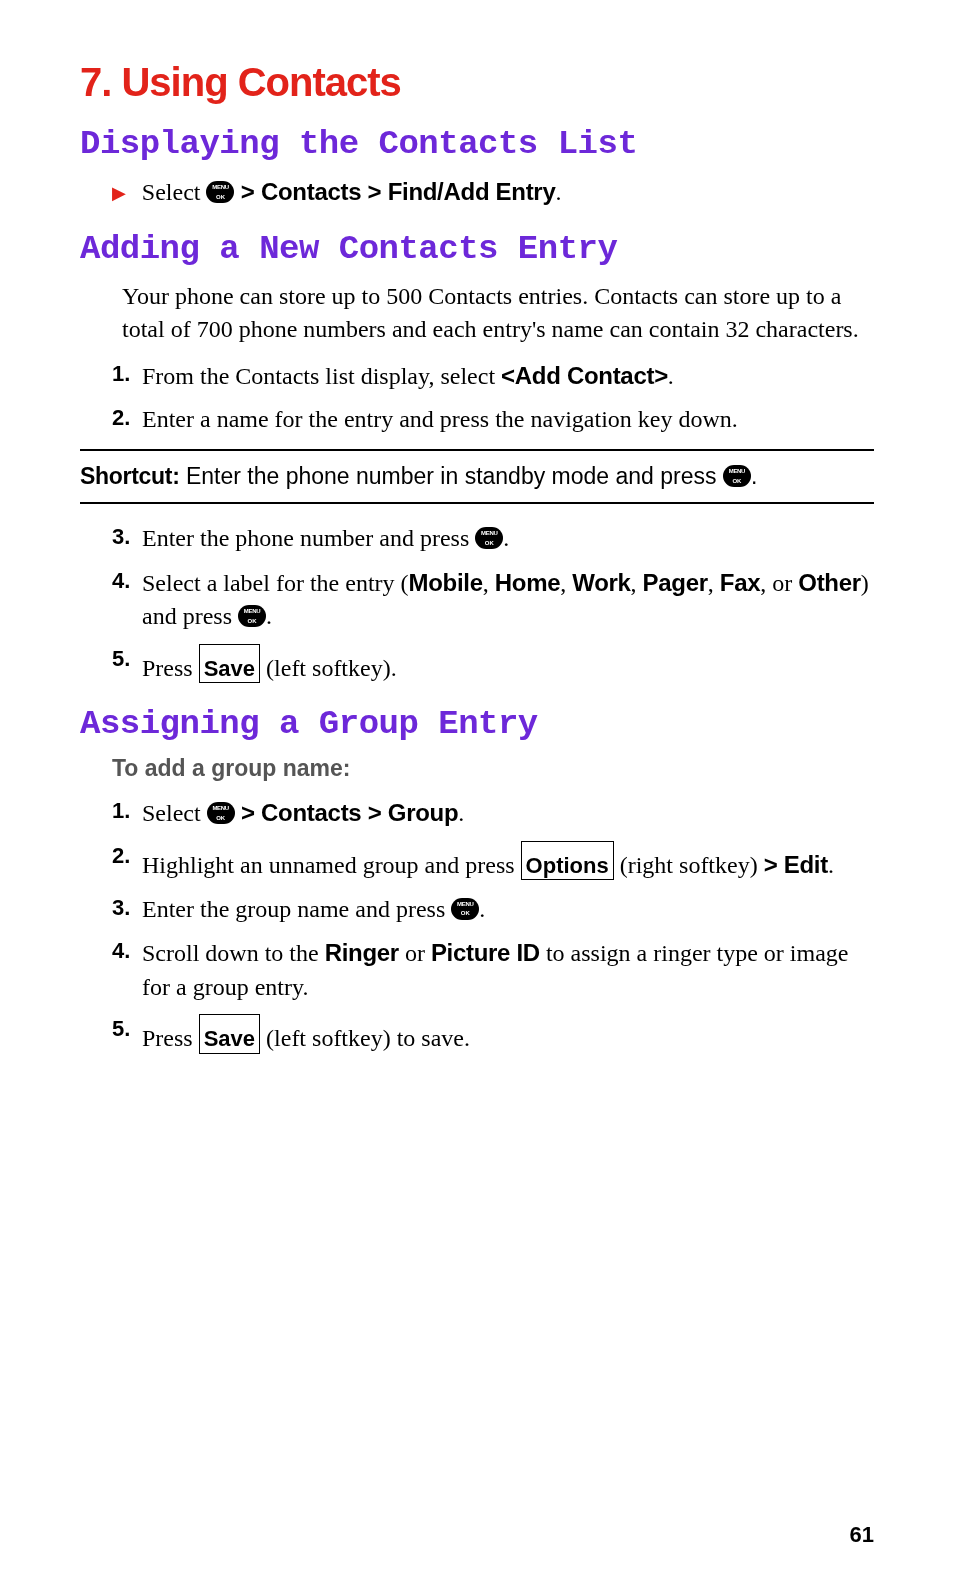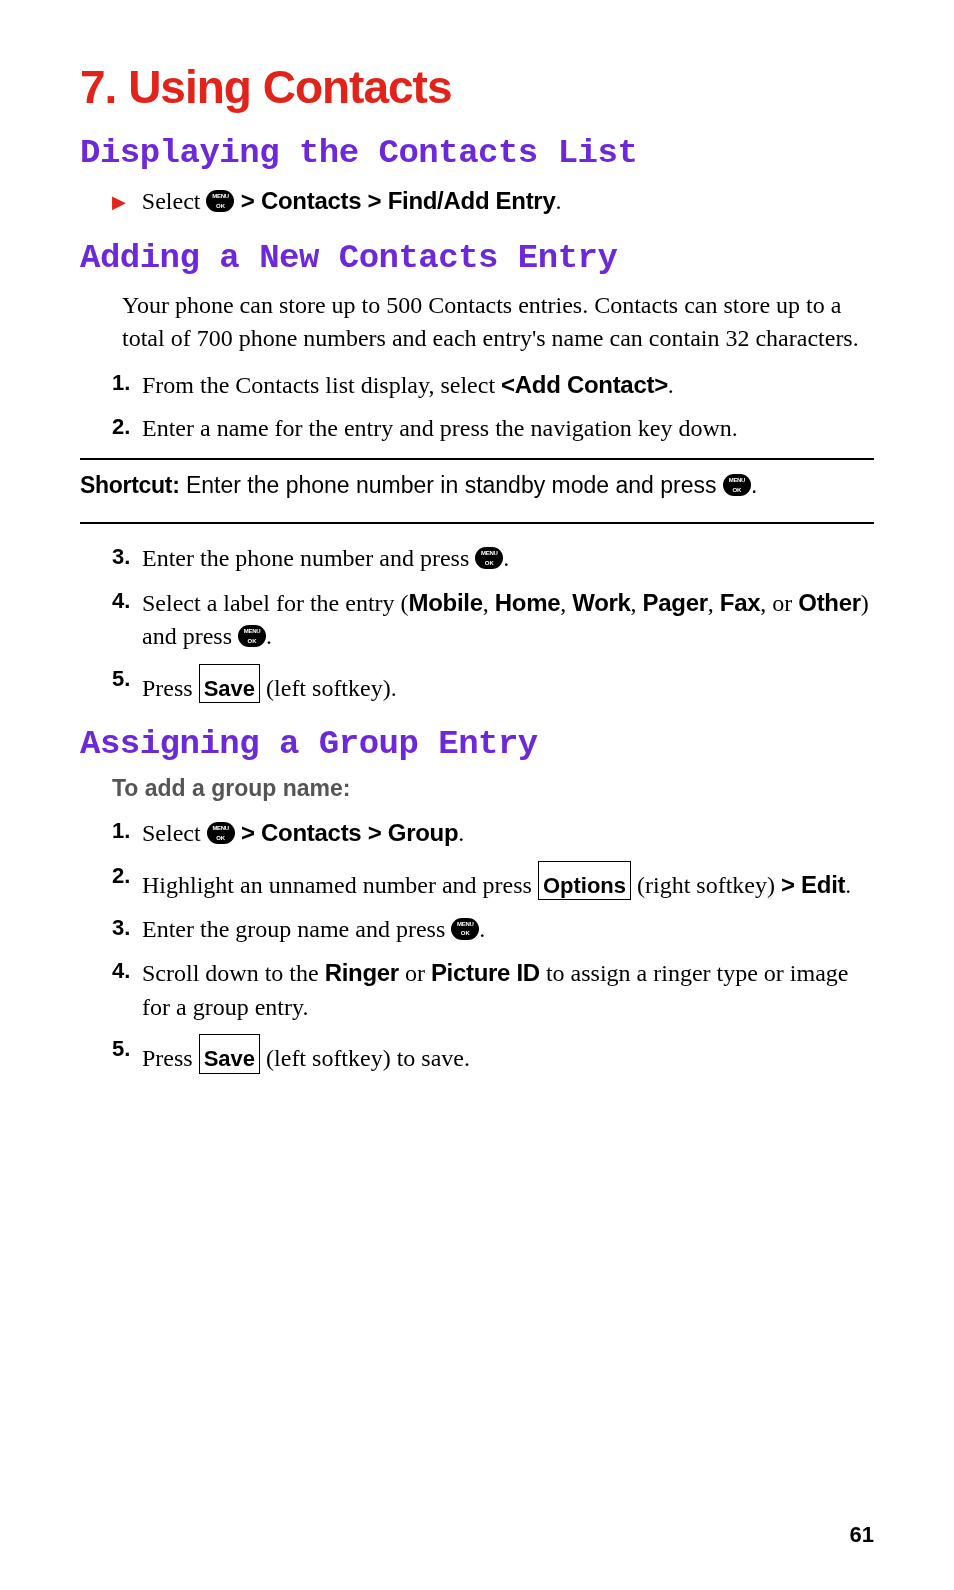--- a/index.html
+++ b/index.html
@@ -9,21 +9,21 @@
     background: #ffffff;
     font-family: Georgia, 'Times New Roman', serif;
     color: #000000;
     position: relative;
     padding: 60px 80px 40px 80px;
   }
   .chapter-title {
     font-family: 'Arial Narrow', Arial, sans-serif;
     font-weight: bold;
     font-stretch: condensed;
-    font-size: 46px;
+    font-size: 40px;
     color: #e2231a;
     margin-bottom: 14px;
     letter-spacing: -1px;
   }
   .section-title {
     font-family: Liberation Mono, monospace;
     font-weight: bold;
     font-stretch: condensed;
     font-size: 34px;
     color: #6d28d9;
@@ -99,21 +99,21 @@
     bottom: 2px; left: 0; right: 0;
     color: #fff;
     font-family: Arial, sans-serif;
     font-size: 6px;
     font-weight: bold;
   }
   .shortcut-box {
     border-top: 2px solid #000;
     border-bottom: 2px solid #000;
     margin: 12px 0 18px 0;
-    padding: 10px 0 21px 0;
+    padding: 10px 0 10px 0;
     font-family: 'Arial Narrow', Arial, sans-serif;
     font-size: 23px;
     line-height: 1.35;
     font-stretch: condensed;
   }
   .subheading {
     font-family: Liberation Sans, sans-serif;
     font-weight: bold;
     font-size: 23px;
     color: #555;
@@ -185,21 +185,21 @@
 <h2 class="section-title">Assigning a Group Entry</h2>
 <div class="subheading">To add a group name:</div>
 
 <div class="ol-item">
   <span class="ol-num">1.</span>
   <span class="ol-body"><span>Select </span><span class="menuok-icon"></span><span class="cond-bold"> &gt; Contacts &gt; Group</span><span>.</span></span>
 </div>
 
 <div class="ol-item">
   <span class="ol-num">2.</span>
-  <span class="ol-body"><span>Highlight an unnamed number and press </span><span class="softkey-box">Options</span><span> (right softkey) </span><span class="cond-bold">&gt; Edit</span><span>.</span></span>
+  <span class="ol-body"><span>Highlight an unnamed group and press </span><span class="softkey-box">Options</span><span> (right softkey) </span><span class="cond-bold">&gt; Edit</span><span>.</span></span>
 </div>
 
 <div class="ol-item">
   <span class="ol-num">3.</span>
   <span class="ol-body"><span>Enter the group name and press </span><span class="menuok-icon"></span><span>.</span></span>
 </div>
 
 <div class="ol-item">
   <span class="ol-num">4.</span>
   <span class="ol-body"><span>Scroll down to the </span><span class="cond-bold">Ringer</span><span> or </span><span class="cond-bold">Picture ID</span><span> to assign a ringer type or image for a group entry.</span></span>

